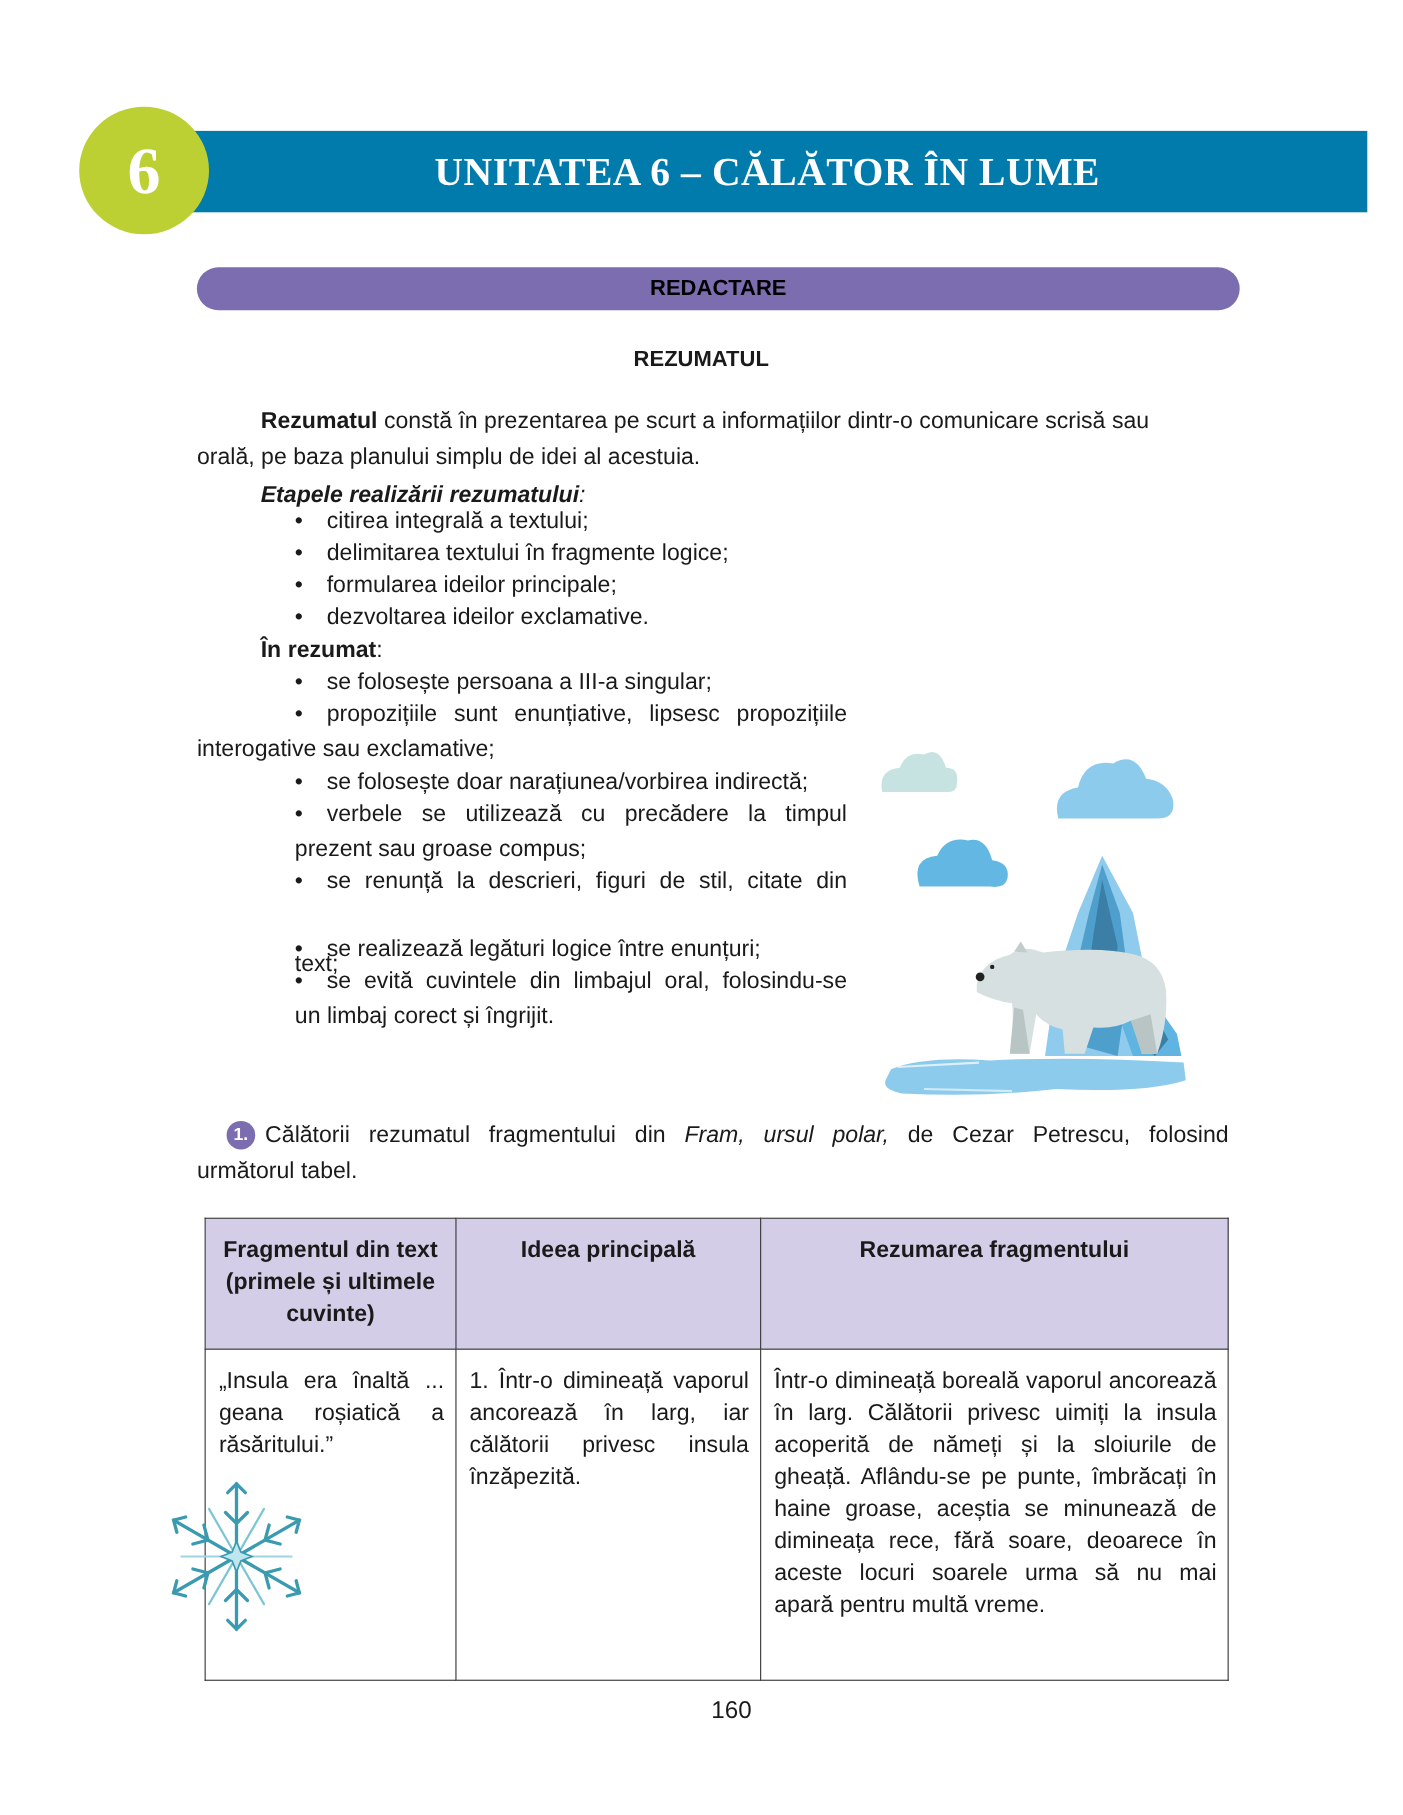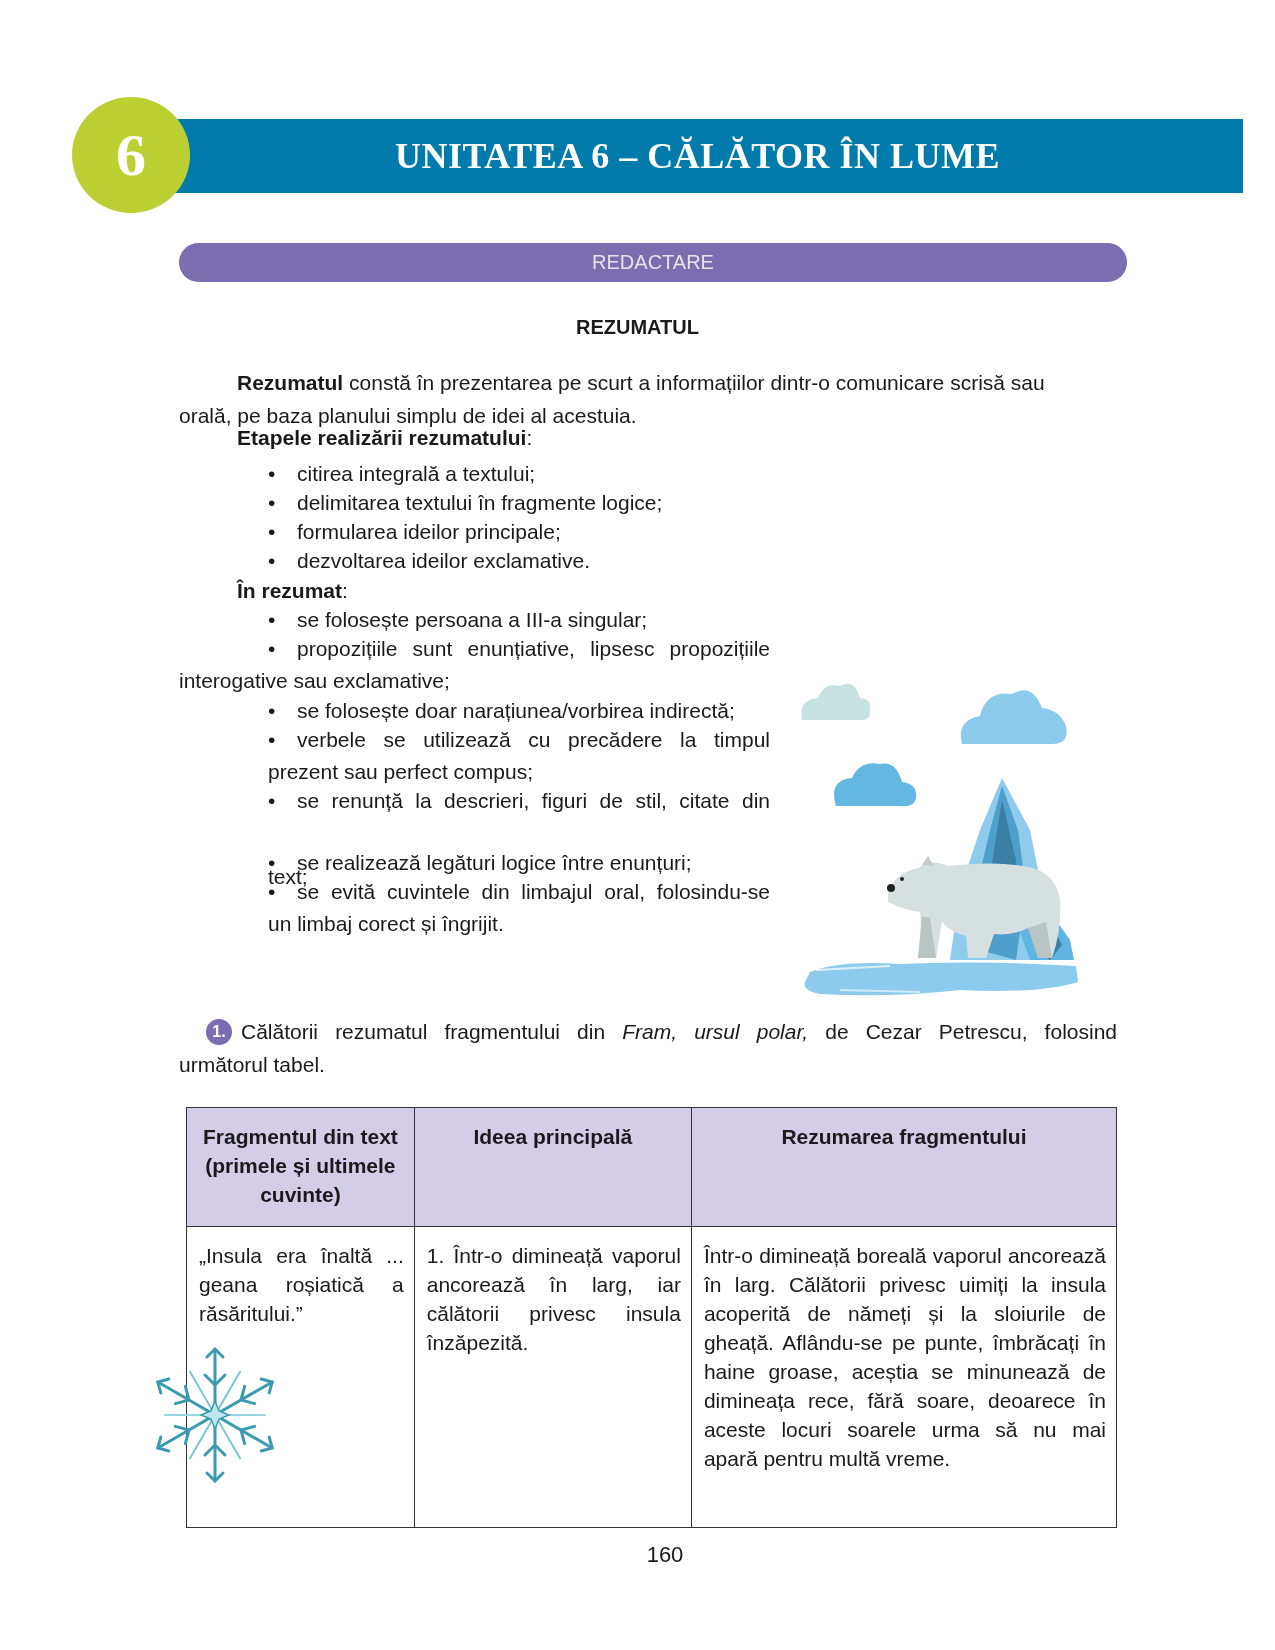--- a/index.html
+++ b/index.html
@@ -3,21 +3,21 @@
 <meta charset="utf-8">
 <style>
   * { box-sizing: border-box; margin: 0; padding: 0; }
   html, body { width: 1275px; height: 1650px; background: #ffffff; }
   body { position: relative; overflow: hidden; font-family: "Liberation Sans", "DejaVu Sans", sans-serif; color: #1a1a1a; }
 
   .unit-band { position: absolute; left: 172px; top: 119px; width: 1071px; height: 74px; background: #007bab; }
   .unit-title { position: absolute; left: 172px; top: 119px; width: 1071px; height: 74px; display: flex; align-items: center; justify-content: center; color: #ffffff; font-family: "Liberation Serif", "DejaVu Serif", serif; font-weight: bold; font-size: 36px; letter-spacing: 0.5px; padding-right: 20px; }
   .unit-circle { position: absolute; left: 72px; top: 97px; width: 118px; height: 116px; border-radius: 50%; background: #bcd034; display: flex; align-items: center; justify-content: center; color: #ffffff; font-family: "Liberation Serif", "DejaVu Serif", serif; font-weight: bold; font-size: 60px; }
 
-  .section-pill { position: absolute; left: 179px; top: 243px; width: 948px; height: 39px; border-radius: 20px; background: #7c6db0; color: #e5e5e5; display: flex; align-items: center; justify-content: center; font-weight: normal; font-size: 20px; text-align: center; }
+  .section-pill { position: absolute; left: 179px; top: 243px; width: 948px; height: 39px; border-radius: 20px; background: #7c6db0; color: #000000; display: flex; align-items: center; justify-content: center; font-weight: bold; font-size: 20px; text-align: center; }
 
   .lesson-title { position: absolute; left: 0; width: 1275px; top: 316px; text-align: center; font-weight: bold; font-size: 20px; }
 
   .body-text { position: absolute; font-size: 21px; line-height: 29px; color: #1a1a1a; }
   .p-indent { position: absolute; left: 237px; }
   .p-full { position: absolute; left: 179px; }
   .bullet { position: absolute; left: 268px; }
   .bullet-text { position: absolute; left: 297px; }
   .bullet-cont { position: absolute; left: 268px; }
   .justify { text-align: justify; text-align-last: justify; }
@@ -47,21 +47,21 @@
 <div class="unit-circle">6</div>
 
 <div class="section-pill">REDACTARE</div>
 
 <div class="lesson-title">REZUMATUL</div>
 
 <div class="body-text" style="left:0;top:0;width:1275px;">
   <div class="p-indent" style="top:368px;width:880px;"><b>Rezumatul</b><span> constă în prezentarea pe scurt a informațiilor dintr-o comunicare scrisă sau</span></div>
   <div class="p-full" style="top:401px;">orală, pe baza planului simplu de idei al acestuia.</div>
 
-  <div class="p-indent" style="top:423px;"><b>Etapele realizării rezumatului</b><span>:</span></div>
+  <div class="p-indent" style="top:435px;font-style:italic;"><b>Etapele realizării rezumatului</b><span>:</span></div>
 
   <span class="bullet" style="top:459px;">•</span>
   <span class="bullet-text" style="top:459px;">citirea integrală a textului;</span>
   <span class="bullet" style="top:488px;">•</span>
   <span class="bullet-text" style="top:488px;">delimitarea textului în fragmente logice;</span>
   <span class="bullet" style="top:517px;">•</span>
   <span class="bullet-text" style="top:517px;">formularea ideilor principale;</span>
   <span class="bullet" style="top:546px;">•</span>
   <span class="bullet-text" style="top:546px;">dezvoltarea ideilor exclamative.</span>
 
@@ -72,21 +72,21 @@
 
   <span class="bullet" style="top:634px;">•</span>
   <span class="bullet-text justify" style="top:634px;width:473px;display:block;">propozițiile sunt enunțiative, lipsesc propozițiile</span>
   <span class="p-full" style="top:666px;">interogative sau exclamative;</span>
 
   <span class="bullet" style="top:696px;">•</span>
   <span class="bullet-text" style="top:696px;">se folosește doar narațiunea/vorbirea indirectă;</span>
 
   <span class="bullet" style="top:725px;">•</span>
   <span class="bullet-text justify" style="top:725px;width:473px;display:block;">verbele se utilizează cu precădere la timpul</span>
-  <span class="bullet-cont" style="top:757px;">prezent sau perfect compus;</span>
+  <span class="bullet-cont" style="top:757px;">prezent sau groase compus;</span>
 
   <span class="bullet" style="top:786px;">•</span>
   <span class="bullet-text justify" style="top:786px;width:473px;display:block;">se renunță la descrieri, figuri de stil, citate din</span>
   <span class="bullet-cont" style="top:818px;margin-top:44px;">text;</span>
 
   <span class="bullet" style="top:848px;">•</span>
   <span class="bullet-text" style="top:848px;">se realizează legături logice între enunțuri;</span>
 
   <span class="bullet" style="top:877px;">•</span>
   <span class="bullet-text justify" style="top:877px;width:473px;display:block;">se evită cuvintele din limbajul oral, folosindu-se</span>

